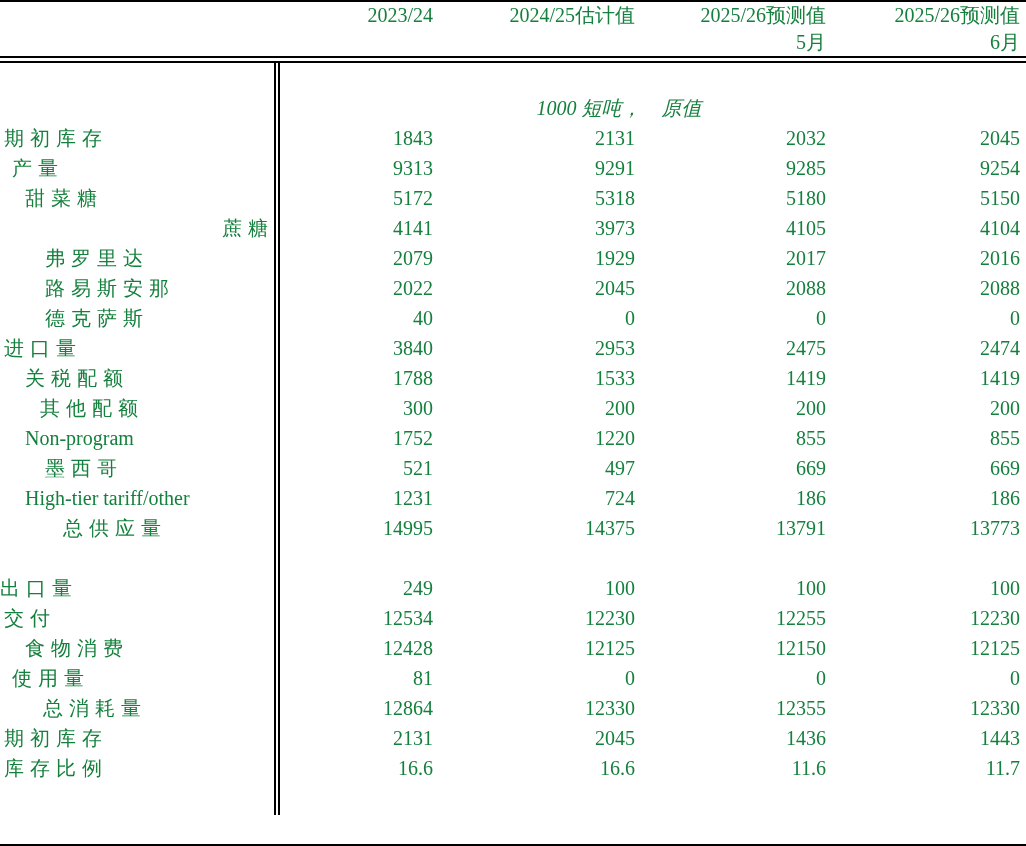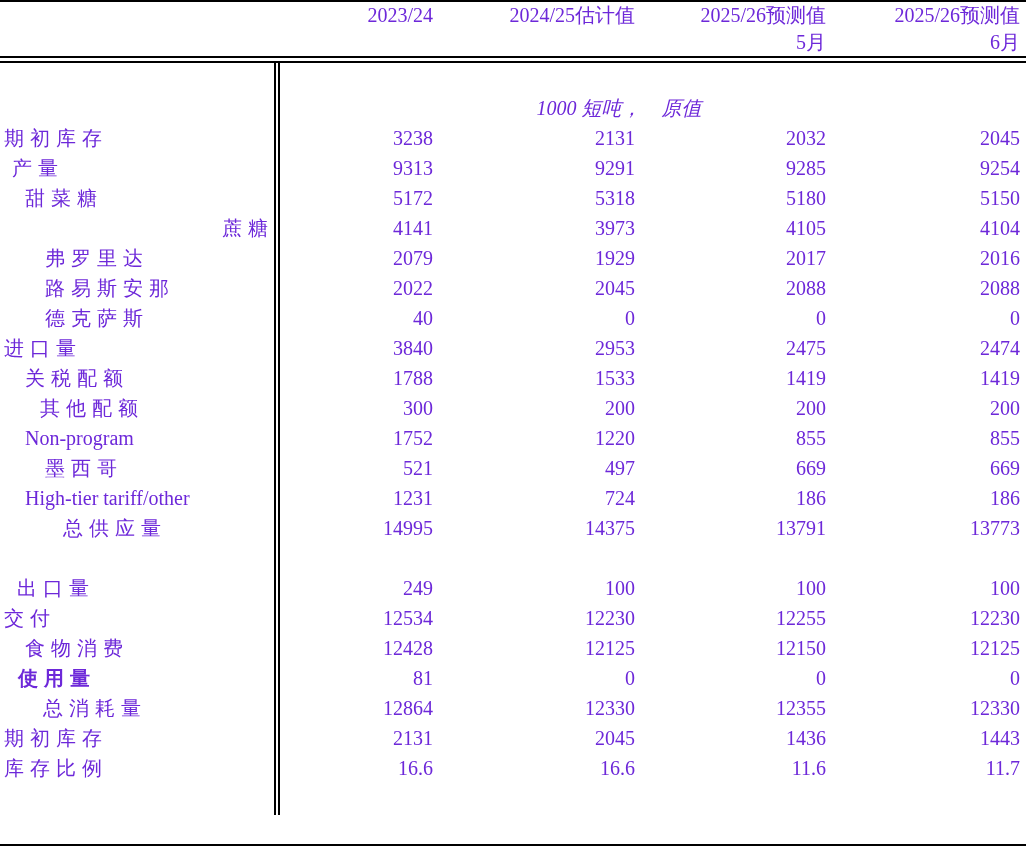--- a/index.html
+++ b/index.html
@@ -2,21 +2,21 @@
 <html><head>
 <meta charset="utf-8">
 <style>
   * { margin: 0; padding: 0; box-sizing: border-box; }
   html, body { background: #fff; }
   .page {
     position: relative;
     width: 1026px;
     height: 846px;
     background: #ffffff;
-    color: #6d28d9;
+    color: #15803d;
     font-family: "Liberation Serif", "DejaVu Serif", serif;
     border-top: 2px solid #000;
     border-bottom: 2px solid #000;
     overflow: hidden;
   }
   table { border-collapse: collapse; table-layout: fixed; width: 1026px; }
   td { vertical-align: middle; white-space: nowrap; overflow: visible; }
 
   
   .hdr td { height: 27px; font-size: 20px; text-align: right; }
@@ -87,21 +87,21 @@
       <tr class="spacer-row">
         <td class="lbl"></td>
         <td colspan="4"></td>
       </tr>
       <tr>
         <td class="lbl"></td>
         <td colspan="4" class="subtitle">1000 短吨，　原值</td>
       </tr>
       <tr>
           <td class="lbl cjk" style="padding-left: 4px;">期初库存</td>
-          <td class="num c1">3238</td>
+          <td class="num c1">1843</td>
           <td class="num c2">2131</td>
           <td class="num c3">2032</td>
           <td class="num c4">2045</td>
         </tr>
         <tr>
           <td class="lbl cjk" style="padding-left: 12px;">产量</td>
           <td class="num c1">9313</td>
           <td class="num c2">9291</td>
           <td class="num c3">9285</td>
           <td class="num c4">9254</td>
@@ -191,42 +191,42 @@
           <td class="num c4">13773</td>
         </tr>
         <tr>
           <td class="lbl"></td>
           <td class="num c1"></td>
           <td class="num c2"></td>
           <td class="num c3"></td>
           <td class="num c4"></td>
         </tr>
         <tr>
-          <td class="lbl cjk" style="padding-left: 17px; font-family: Liberation Mono, monospace;">出口量</td>
+          <td class="lbl cjk" style="padding-left: 0; font-family: Liberation Mono, monospace;">出口量</td>
           <td class="num c1">249</td>
           <td class="num c2">100</td>
           <td class="num c3">100</td>
           <td class="num c4">100</td>
         </tr>
         <tr>
           <td class="lbl cjk" style="padding-left: 4px;">交付</td>
           <td class="num c1">12534</td>
           <td class="num c2">12230</td>
           <td class="num c3">12255</td>
           <td class="num c4">12230</td>
         </tr>
         <tr>
           <td class="lbl cjk" style="padding-left: 25px;">食物消费</td>
           <td class="num c1">12428</td>
           <td class="num c2">12125</td>
           <td class="num c3">12150</td>
           <td class="num c4">12125</td>
         </tr>
         <tr>
-          <td class="lbl cjk" style="padding-left: 18px; font-weight: bold;">使用量</td>
+          <td class="lbl cjk" style="padding-left: 12px;">使用量</td>
           <td class="num c1">81</td>
           <td class="num c2">0</td>
           <td class="num c3">0</td>
           <td class="num c4">0</td>
         </tr>
         <tr>
           <td class="lbl cjk" style="padding-left: 43px;">总消耗量</td>
           <td class="num c1">12864</td>
           <td class="num c2">12330</td>
           <td class="num c3">12355</td>

